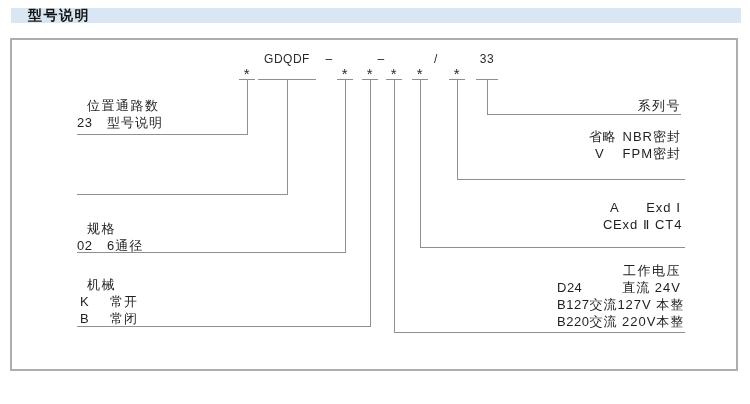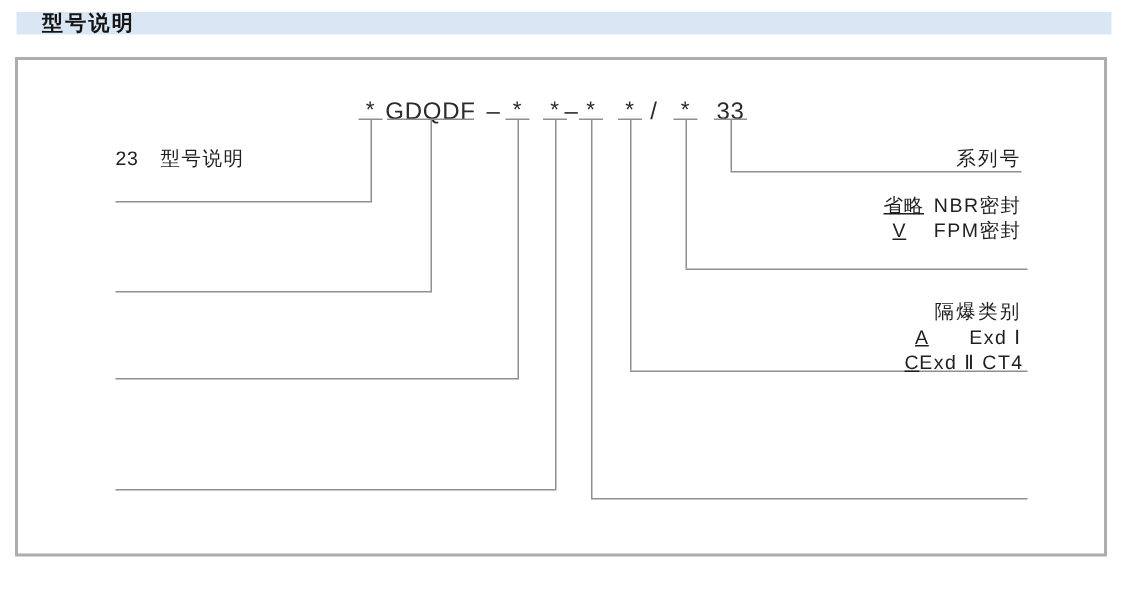--- a/index.html
+++ b/index.html
@@ -28,32 +28,32 @@
     position:absolute;left:10px;top:38px;width:728px;height:333px;
     border:2px solid var(--c-border);box-sizing:border-box;background:#fff;
   }
   .panel-inner{position:absolute;left:0;top:0;right:0;bottom:0;}
   
   .vline{position:absolute;width:1px;background:var(--c-line);}
   .hline{position:absolute;height:1px;background:var(--c-line);}
   .uline{position:absolute;height:1px;background:var(--c-line);top:39px;}
   
   .code-part{
-    position:absolute;top:26px;transform:translateX(-50%);
-    font-size:16px;letter-spacing:0.5px;color:#2a2a2a;white-space:nowrap;
+    position:absolute;top:12px;transform:translateX(-50%);
+    font-size:12px;letter-spacing:0.5px;color:#2a2a2a;white-space:nowrap;
   }
   .code-part.star{font-size:15px;top:25px;}
   
   .blk{position:absolute;font-size:13px;line-height:17px;letter-spacing:1px;white-space:nowrap;}
   .blk .blk-title{letter-spacing:1.5px;}
   .blk-row{display:flex;}
   .blk.left .blk-row .code{min-width:30px;letter-spacing:0.5px;}
   .blk.right{text-align:right;}
   .blk.right .blk-row{justify-content:space-between;}
-  .blk.right .blk-row .code{letter-spacing:0.5px;text-align:left;text-decoration:underline;}
+  .blk.right .blk-row .code{letter-spacing:0.5px;text-align:left;}
 </style>
 </head>
 <body>
 
 <div class="header-bar">
   <span class="title">型号说明</span>
 </div>
 
 <div class="panel">
   <div class="panel-inner">
@@ -91,51 +91,84 @@
     <div class="hline" style="top:94px;left:65px;width:171px"></div>
     <div class="hline" style="top:154px;left:65px;width:211px"></div>
     <div class="hline" style="top:212px;left:65px;width:269px"></div>
     <div class="hline" style="top:286px;left:65px;width:294px"></div>
     <div class="hline" style="top:292px;left:382px;width:291px"></div>
     <div class="hline" style="top:207px;left:408px;width:265px"></div>
     <div class="hline" style="top:139px;left:445px;width:228px"></div>
     <div class="hline" style="top:74px;left:475px;width:194px"></div>
 
     <div class="blk left" style="left:65px;top:57px">
+      <div class="blk-title" style="padding-left:10px">位置通路数</div>
       <div class="blk-row">
         <span class="code">23</span>
         <span class="desc">型号说明</span>
       </div>
     </div>
 
 
+    <div class="blk left" style="left:65px;top:180px">
+      <div class="blk-title" style="padding-left:10px">规格</div>
+      <div class="blk-row">
+        <span class="code">02</span>
+        <span class="desc">6通径</span>
+      </div>
+    </div>
 
+    <div class="blk left" style="left:65px;top:236px">
+      <div class="blk-title" style="padding-left:10px">机械</div>
+      <div class="blk-row">
+        <span class="code" style="padding-left:3px">K</span>
+        <span class="desc">常开</span>
+      </div>
+      <div class="blk-row">
+        <span class="code" style="padding-left:3px">B</span>
+        <span class="desc">常闭</span>
+      </div>
+    </div>
 
     <div class="blk right" style="right:55px;top:57px">
       <div class="blk-title">系列号</div>
     </div>
 
     <div class="blk right" style="right:55px;top:88px;width:92px">
       <div class="blk-row">
         <span class="code">省略</span>
         <span class="desc">NBR密封</span>
       </div>
       <div class="blk-row">
         <span class="code" style="padding-left:6px">V</span>
         <span class="desc">FPM密封</span>
       </div>
     </div>
 
     <div class="blk right" style="right:55px;top:159px;width:85px">
-      <div class="blk-title">隔爆类别</div>
       <div class="blk-row">
         <span class="code" style="padding-left:14px">A</span>
         <span class="desc">Exd Ⅰ</span>
       </div>
       <div class="blk-row">
         <span class="code" style="padding-left:7px">C</span>
         <span class="desc">Exd Ⅱ CT4</span>
       </div>
     </div>
 
+    <div class="blk right" style="right:55px;top:222px;width:124px">
+      <div class="blk-title">工作电压</div>
+      <div class="blk-row">
+        <span class="code">D24</span>
+        <span class="desc">直流 24V</span>
+      </div>
+      <div class="blk-row">
+        <span class="code">B127</span>
+        <span class="desc">交流127V 本整</span>
+      </div>
+      <div class="blk-row">
+        <span class="code">B220</span>
+        <span class="desc">交流 220V本整</span>
+      </div>
+    </div>
 
   </div>
 </div>
 
 </body></html>

